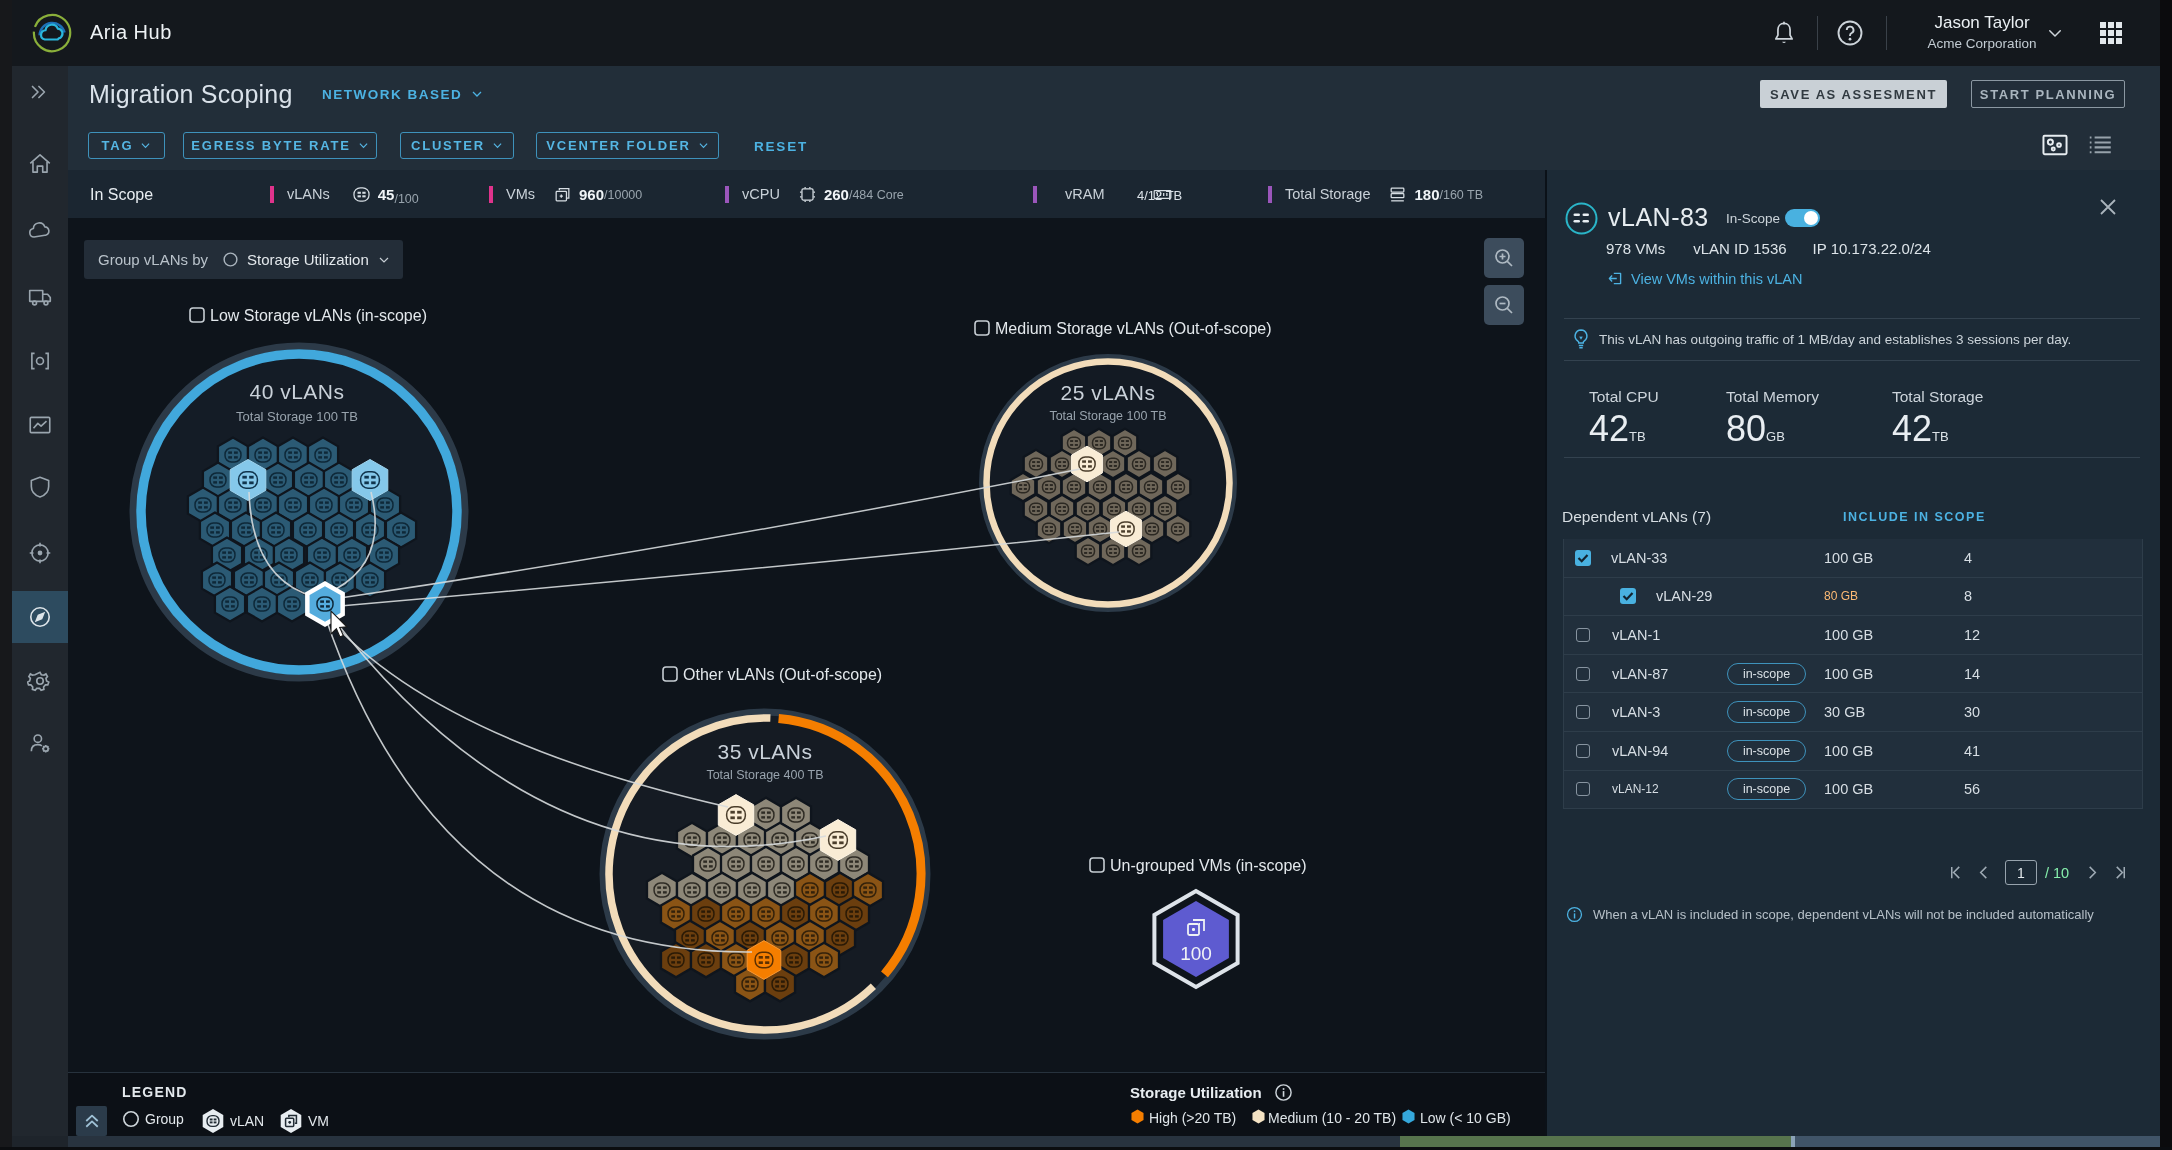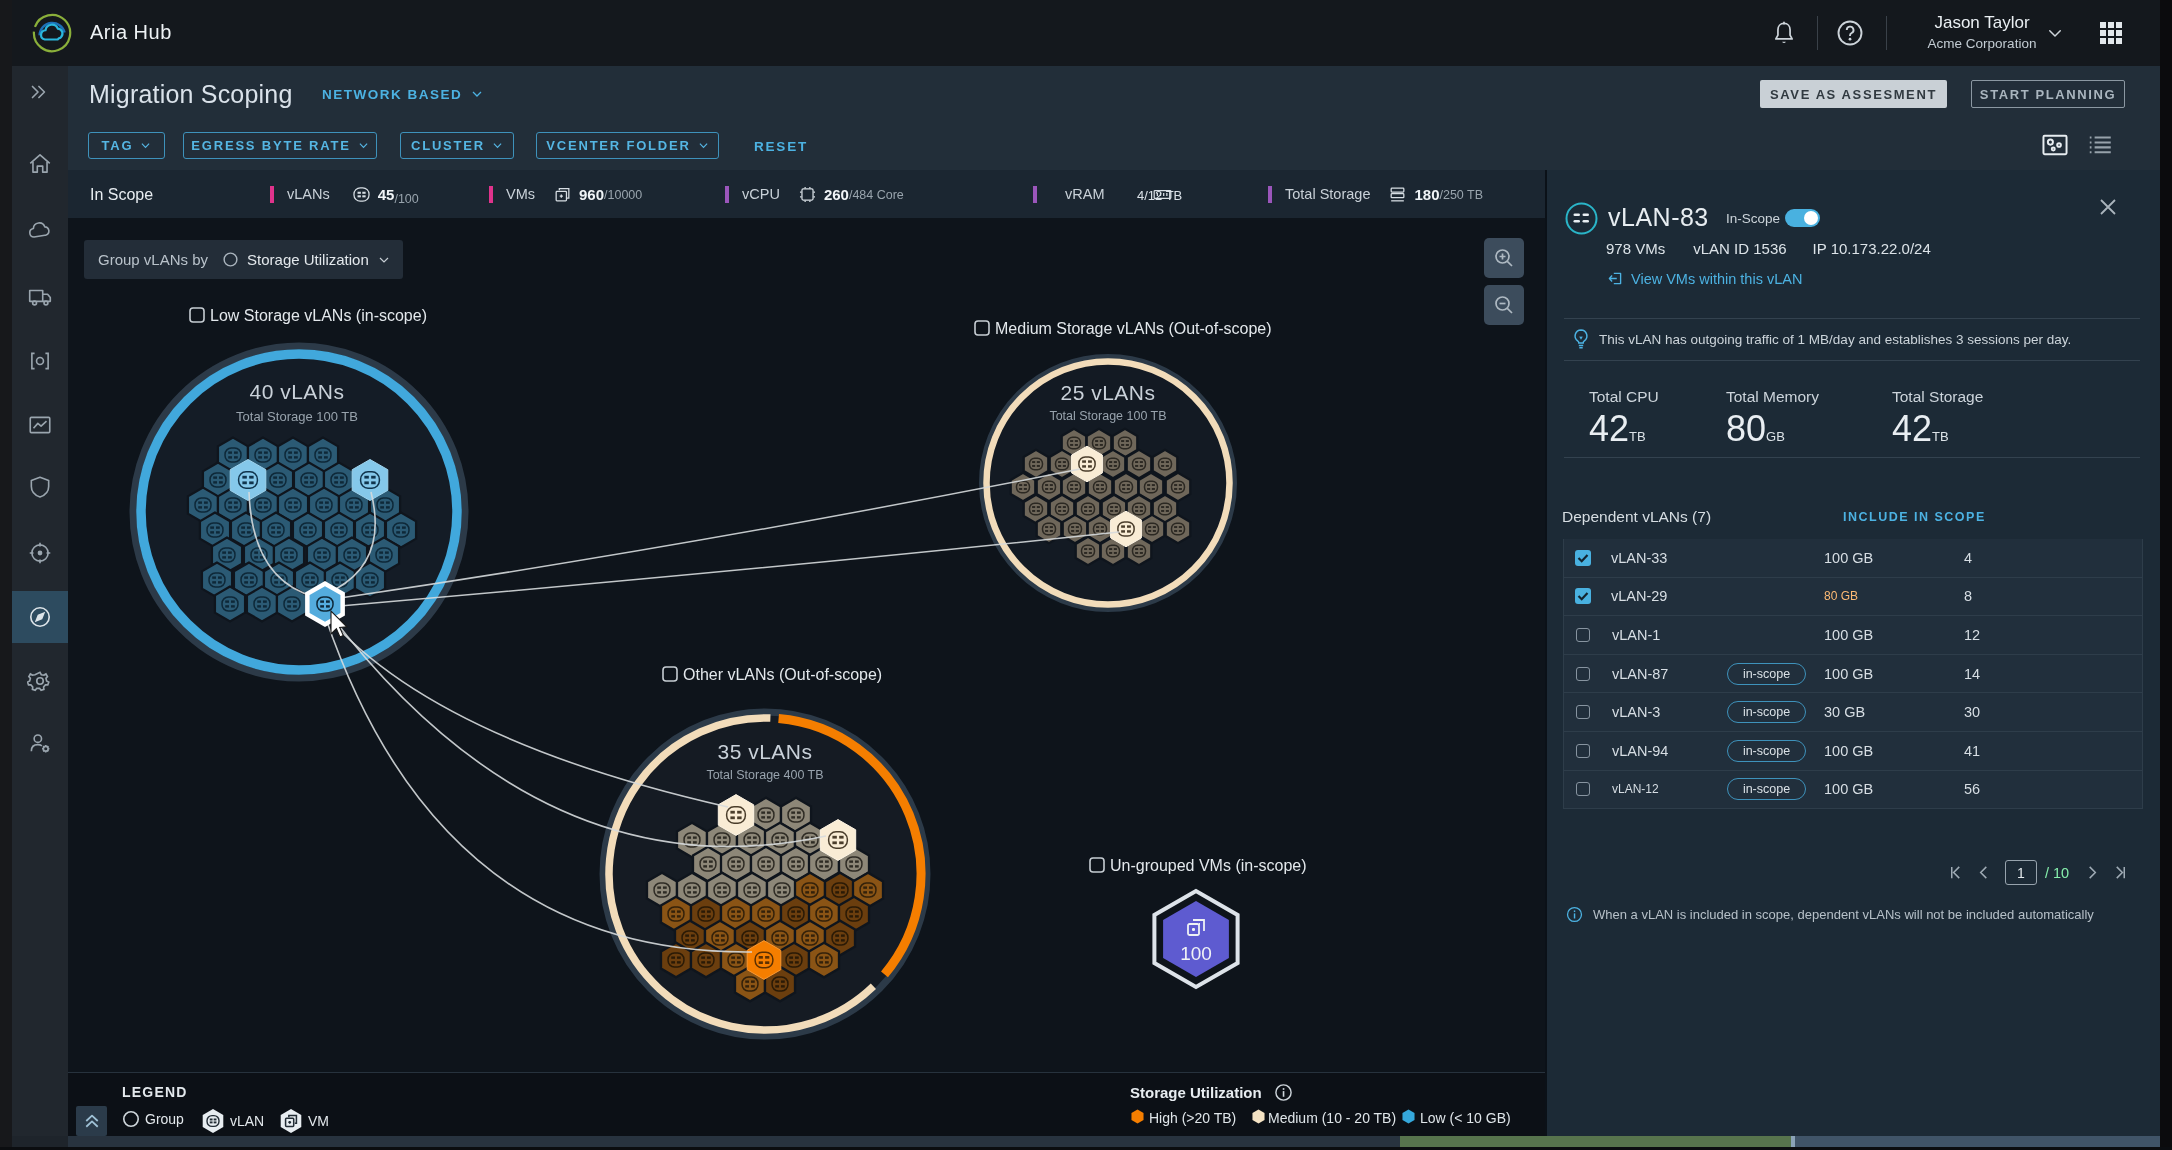--- a/index.html
+++ b/index.html
@@ -220,21 +220,21 @@
       <span style="font-size:14.5px;color:#c9d1d8;">Total Storage</span>
       <span style="width:18px;"></span>
       <svg width="19" height="19" viewBox="0 0 24 24" style="margin:0 7px 0 0;">
         <g fill="none" stroke="#d7dee4" stroke-width="1.6">
           <rect x="4" y="4" width="16" height="5" rx="1"></rect>
           <rect x="4" y="11" width="16" height="5" rx="1"></rect>
           <path d="M4 20 h16"></path>
         </g>
       </svg>
       <span style="font-size:15px;font-weight:bold;color:#f0f4f7;">180</span>
-      <span style="font-size:12.5px;color:#99a4ad;margin-top:2px;">/250 TB</span>
+      <span style="font-size:12.5px;color:#99a4ad;margin-top:2px;">/160 TB</span>
     </div>
 <div class="abs" style="left:68px;top:218px;width:1477px;height:854px;background:#0e141b;"><svg width="1477" height="854" viewBox="68 218 1477 854" font-family="Liberation Sans, sans-serif">
 <circle cx="299" cy="512" r="166" fill="#141c26" stroke="#2c3a48" stroke-width="7"></circle>
         <circle cx="299" cy="512" r="158" fill="none" stroke="#41a8dc" stroke-width="9.5"></circle>
         <circle cx="1108" cy="483" r="126" fill="#131a23" stroke="#2c3a48" stroke-width="6"></circle>
         <circle cx="1108" cy="483" r="121.5" fill="none" stroke="#f2dcba" stroke-width="6.5"></circle>
         <circle cx="765" cy="874" r="162" fill="#151b23" stroke="#2c3a48" stroke-width="7"></circle>
         <path d="M873.4,986.2 A156,156 0 1 1 770.4,718.1" fill="none" stroke="#f2dcba" stroke-width="7.5"></path>
         <path d="M778.6,718.6 A156,156 0 0 1 884.5,974.3" fill="none" stroke="#f57e00" stroke-width="9"></path>
 <text x="297" y="399" font-size="21" fill="#c9d1d9" text-anchor="middle" letter-spacing="0.5">40 vLANs</text>
@@ -1567,21 +1567,21 @@
       <div style="height:38.6px;border-bottom:1px solid #2e3d4a;border-left:1px solid #2e3d4a;border-right:1px solid #2e3d4a;display:flex;align-items:center;background:#212f3c;position:relative;">
 <div style="width:16px;height:16px;background:#49b1e0;border-radius:3px;margin-left:11px;position:relative;">
           <svg width="16" height="16" viewBox="0 0 16 16" style="position:absolute;left:0;top:0;">
             <path d="M3.5 8 L6.7 11.2 L12.5 5" fill="none" stroke="#13242f" stroke-width="2.2"></path>
           </svg>
         </div>
         <span style="font-size:14.5px;color:#d7dee4;margin-left:20px;">vLAN-33</span>
 <span style="position:absolute;left:260px;font-size:14.5px;color:#d7dee4;">100 GB</span>
 <span style="position:absolute;left:400px;font-size:14.5px;color:#d7dee4;">4</span>
       </div>
-      <div style="height:38.6px;border-bottom:1px solid #2e3d4a;border-left:1px solid #2e3d4a;border-right:1px solid #2e3d4a;display:flex;align-items:center;background:#212f3c;position:relative;">
+      <div style="height:38.6px;border-bottom:1px solid #2e3d4a;border-left:1px solid #2e3d4a;border-right:1px solid #2e3d4a;display:flex;align-items:center;background:#212f3c;position:relative;padding-left:45px;">
 <div style="width:16px;height:16px;background:#49b1e0;border-radius:3px;margin-left:11px;position:relative;">
           <svg width="16" height="16" viewBox="0 0 16 16" style="position:absolute;left:0;top:0;">
             <path d="M3.5 8 L6.7 11.2 L12.5 5" fill="none" stroke="#13242f" stroke-width="2.2"></path>
           </svg>
         </div>
         <span style="font-size:14.5px;color:#d7dee4;margin-left:20px;">vLAN-29</span>
 <span style="position:absolute;left:260px;font-size:12px;color:#fdba74;">80 GB</span>
 <span style="position:absolute;left:400px;font-size:14.5px;color:#d7dee4;">8</span>
       </div>
       <div style="height:38.6px;border-bottom:1px solid #2e3d4a;border-left:1px solid #2e3d4a;border-right:1px solid #2e3d4a;display:flex;align-items:center;background:#212f3c;position:relative;">

